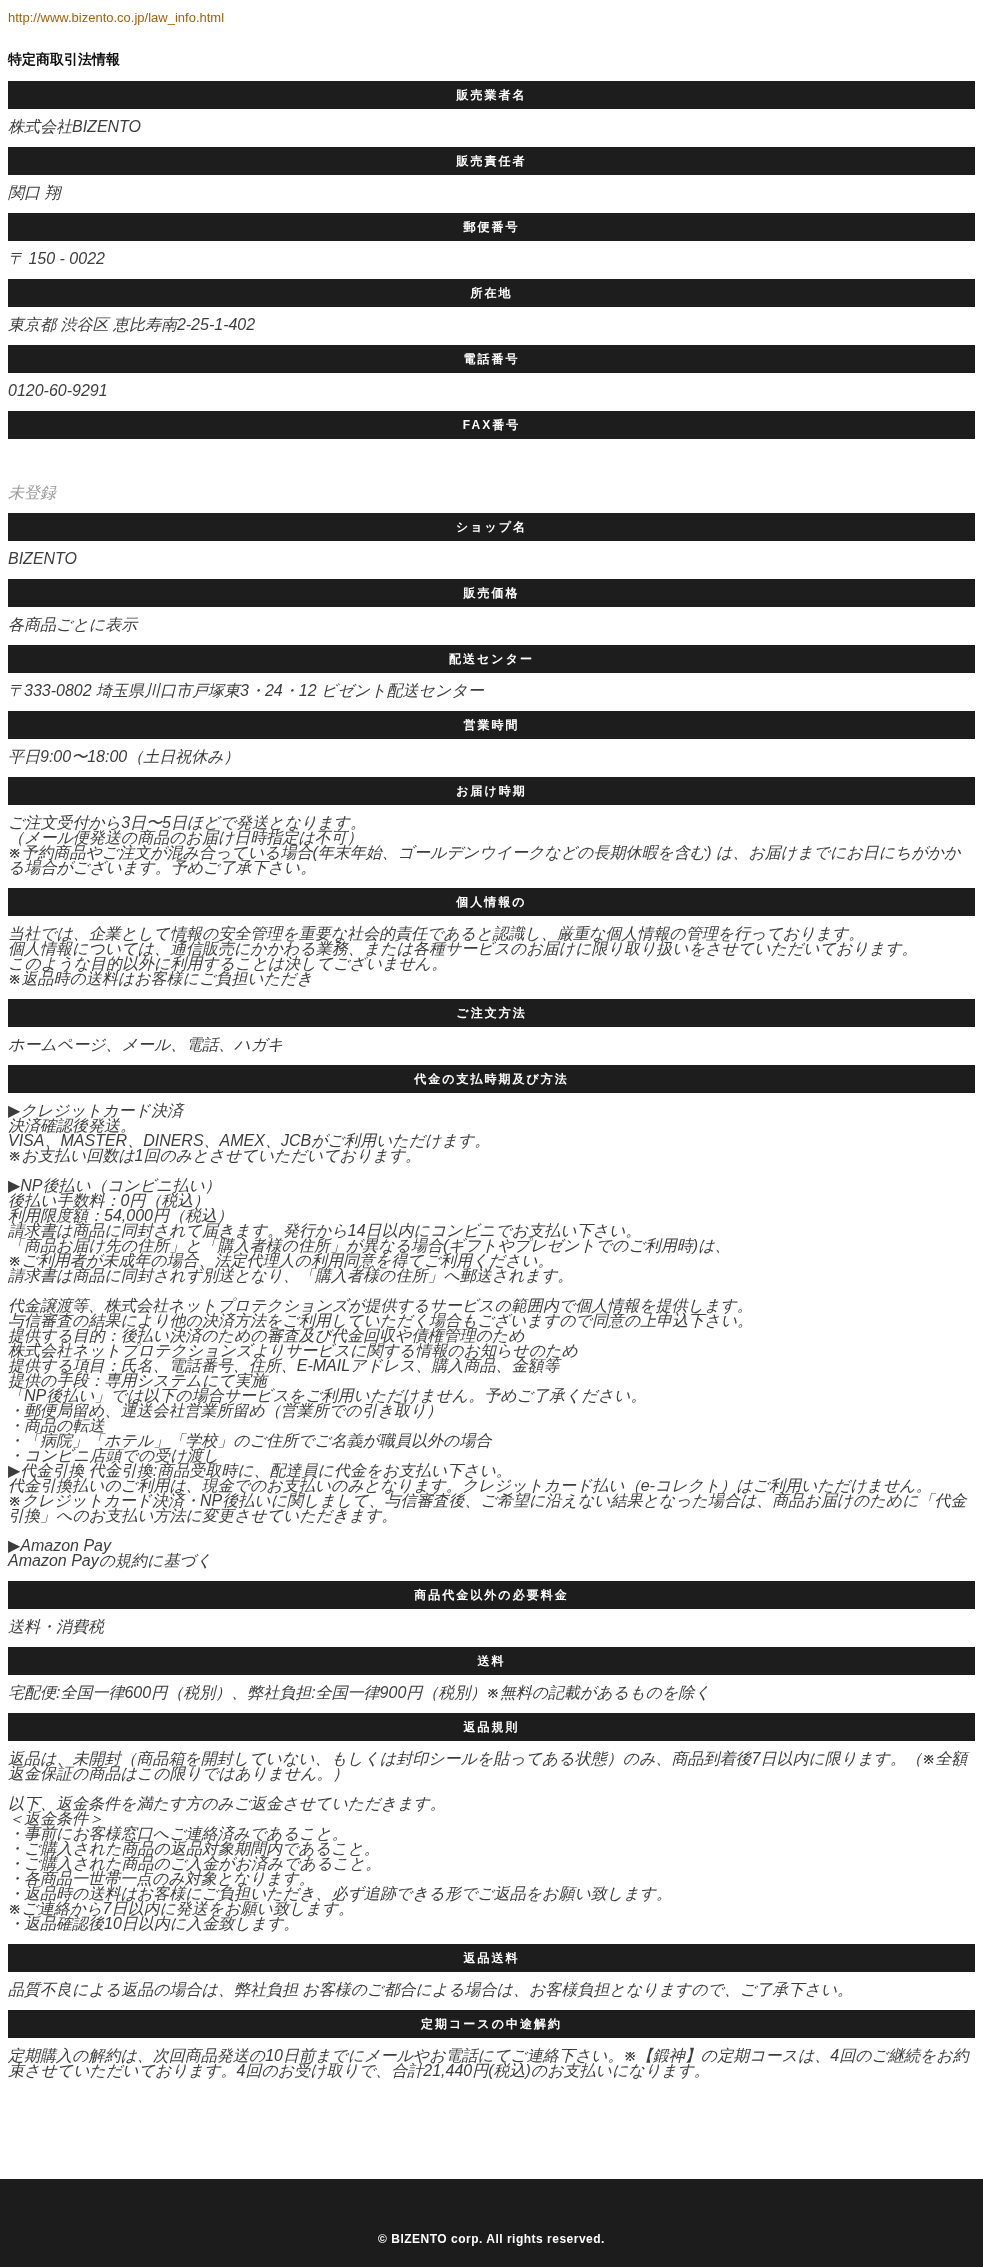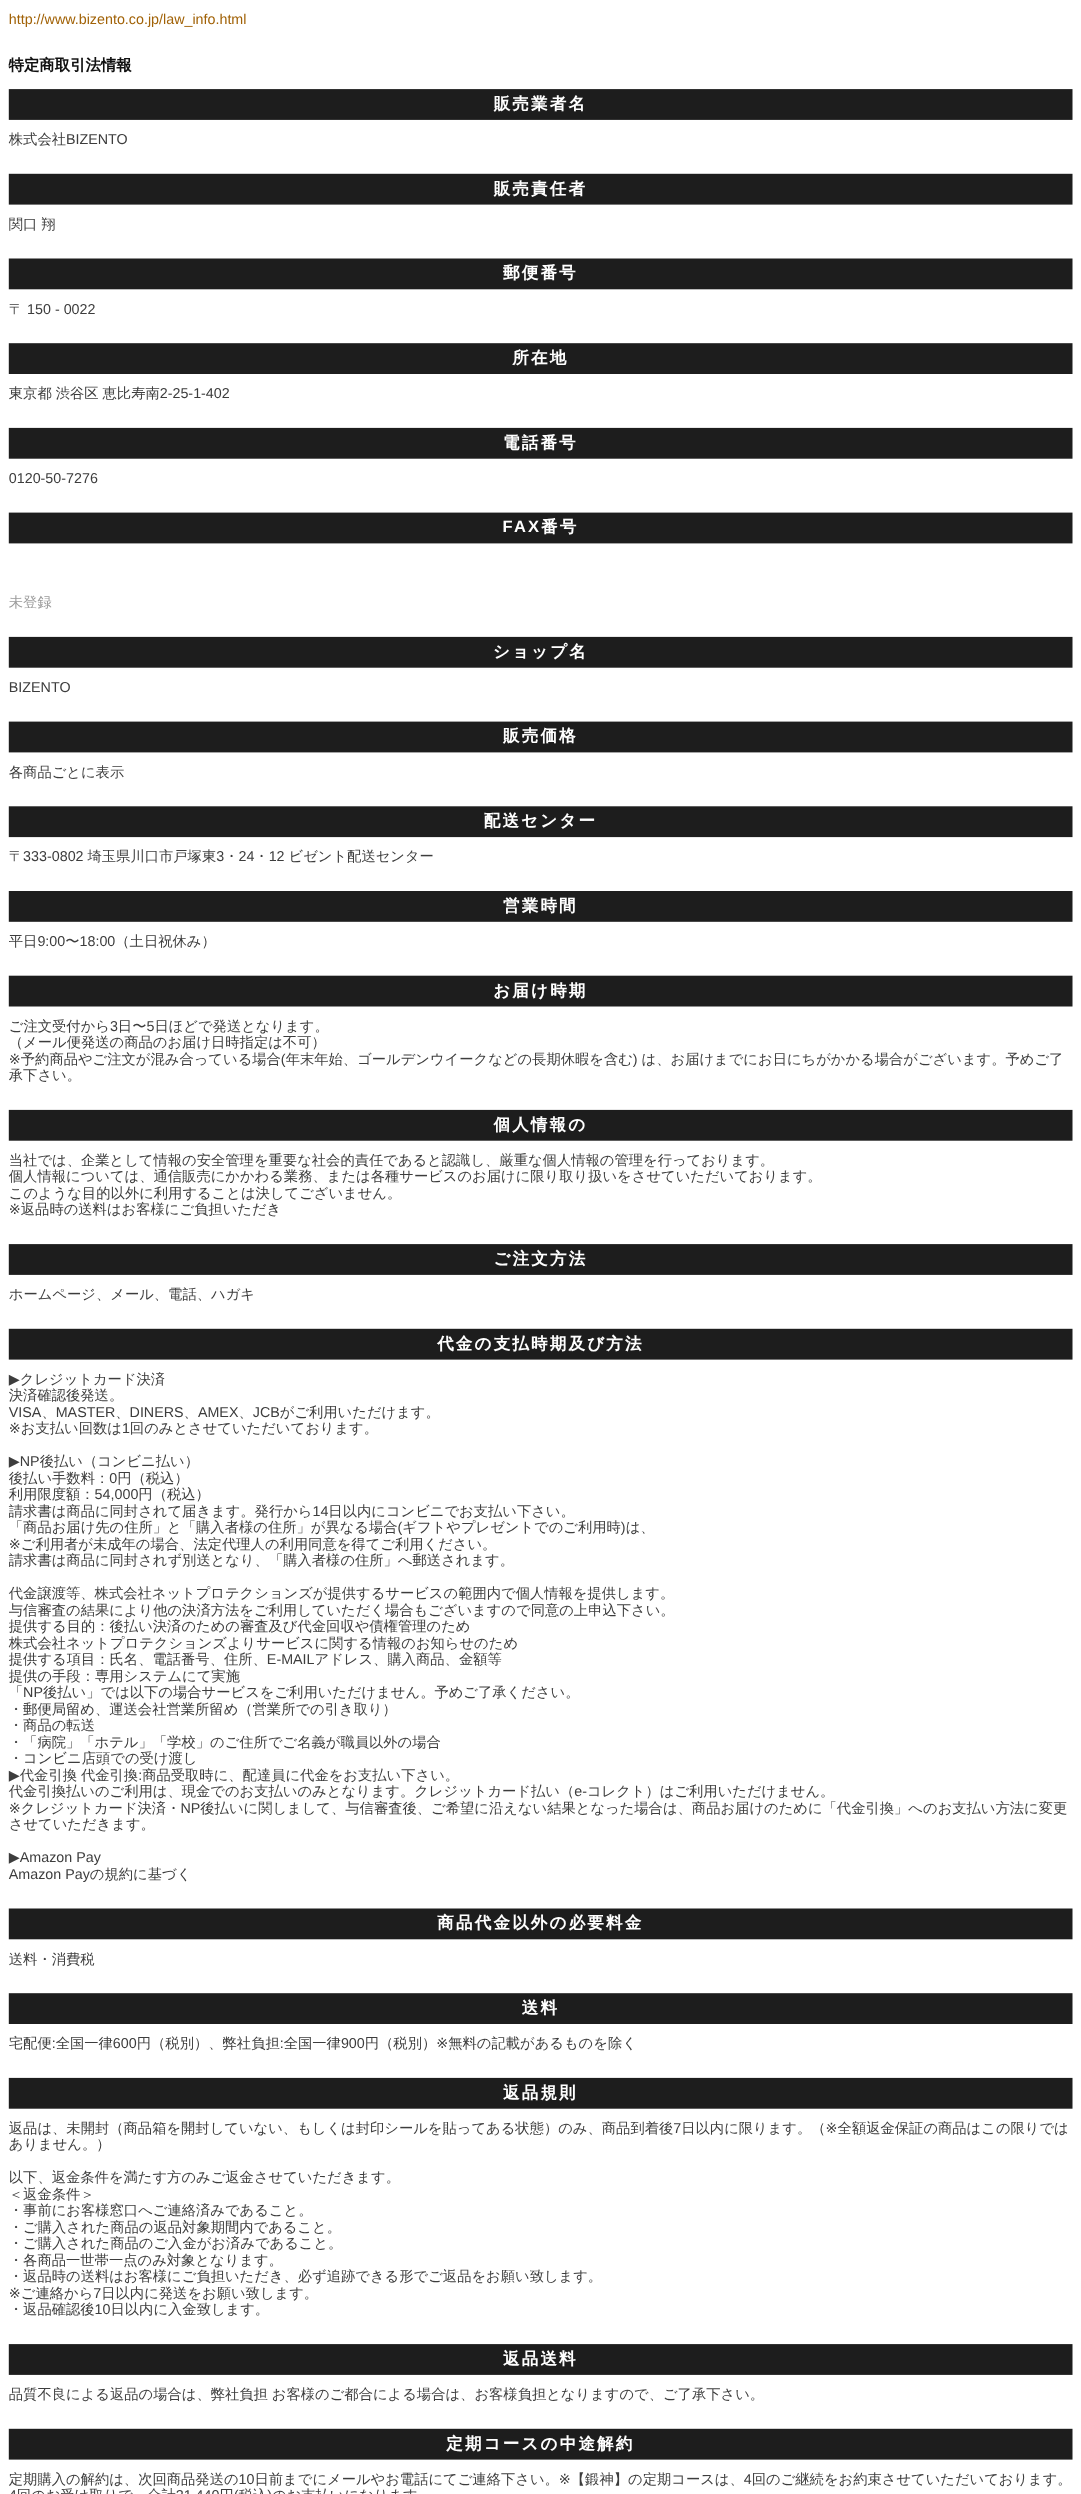--- a/index.html
+++ b/index.html
@@ -29,29 +29,30 @@
     font-weight:bold;
     color:#111;
     margin:0 0 12px 0;
   }
   .section-bar{
     background:var(--bar-bg);
     height:28px;
     line-height:28px;
     text-align:center;
     color:#ffffff;
-    font-size:15px;
+    font-size:12px;
     font-weight:bold;
     letter-spacing:2px;
   }
   .section-content{
-    padding:10px 0 24px 0;
-    font-size:13px;
+    padding:10px 0 13px 0;
+    font-size:16px;
     line-height:15px;
     color:var(--text);
+    font-style:italic;
   }
   .section-content.muted{color:var(--muted);margin-top:36px;}
   .line{min-height:15px;white-space:normal;}
   footer.site-footer{
     margin-top:88px;
     width:100%;
     height:120px;
     background:var(--footer-bg);
     display:flex;
     align-items:center;
@@ -91,21 +92,21 @@
       </section>
       <section>
         <div class="section-bar"><span>所在地</span></div>
         <div class="section-content">
           <div class="line">東京都 渋谷区 恵比寿南2-25-1-402</div>
         </div>
       </section>
       <section>
         <div class="section-bar"><span>電話番号</span></div>
         <div class="section-content">
-          <div class="line">0120-50-7276</div>
+          <div class="line">0120-60-9291</div>
         </div>
       </section>
       <section>
         <div class="section-bar"><span>FAX番号</span></div>
         <div class="section-content muted">
           <div class="line">未登録</div>
         </div>
       </section>
       <section>
         <div class="section-bar"><span>ショップ名</span></div>

